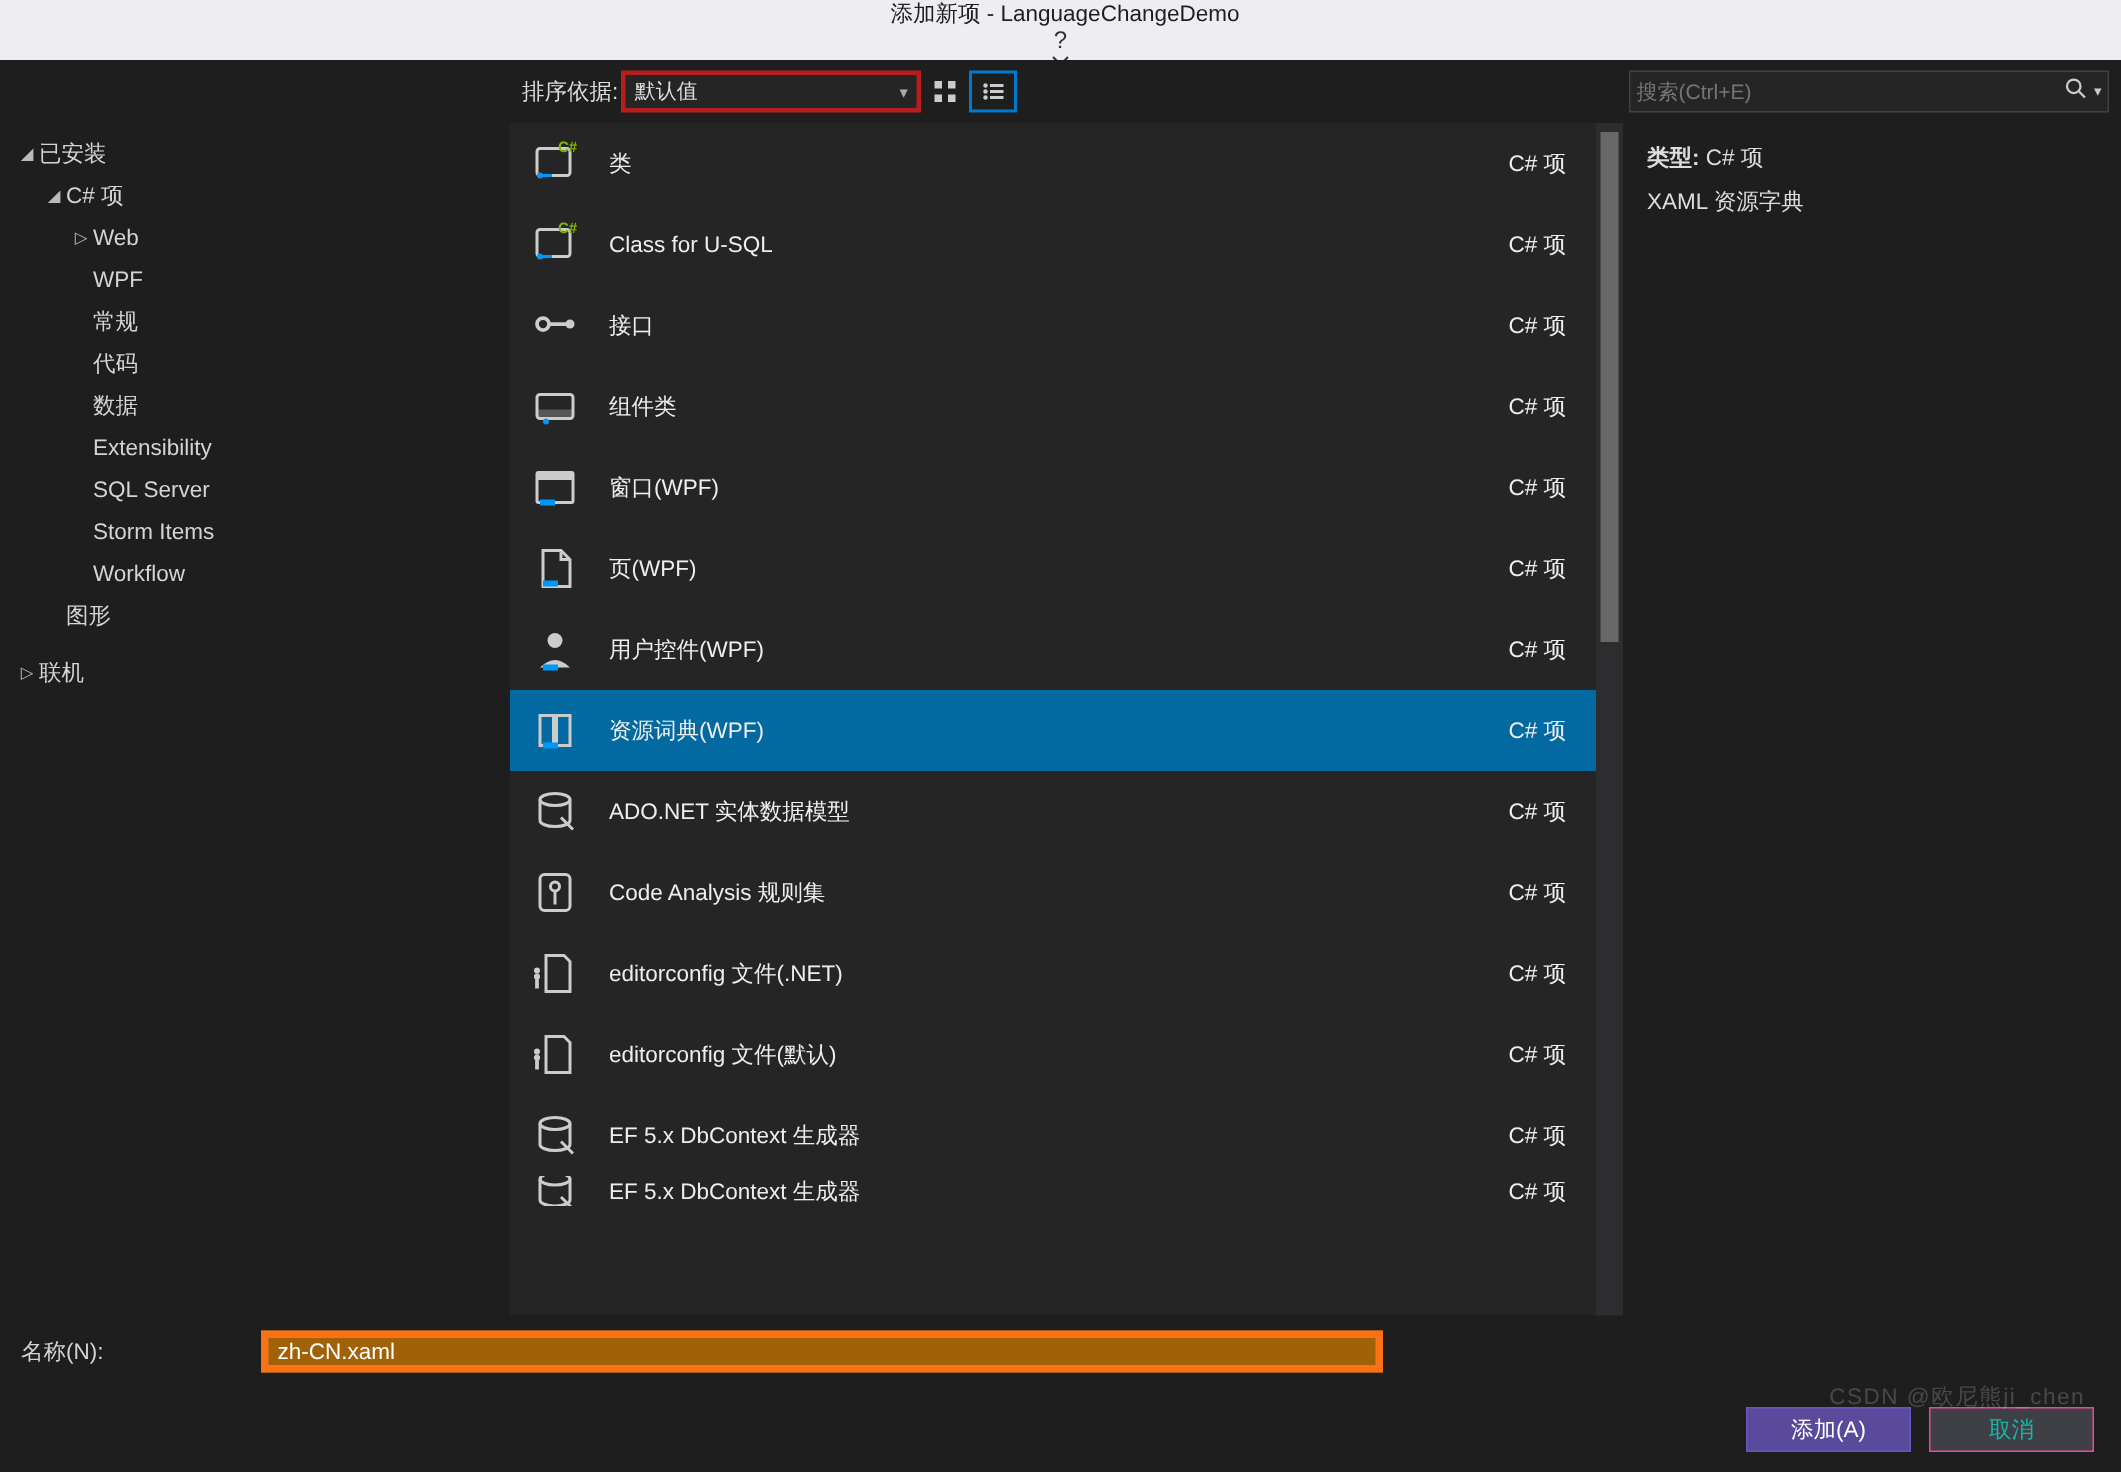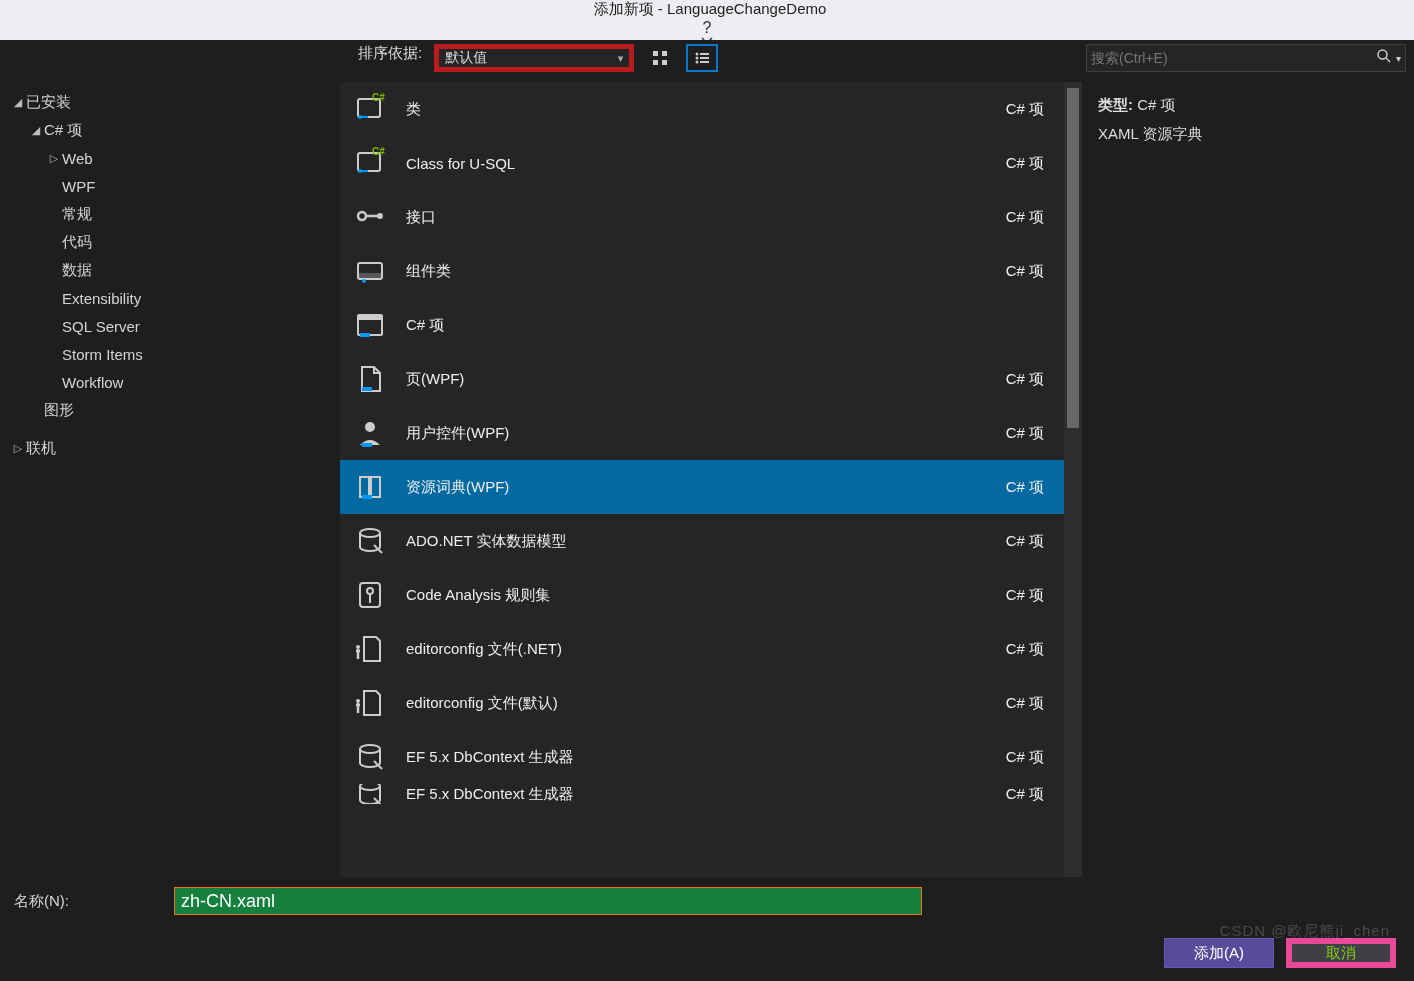--- a/index.html
+++ b/index.html
@@ -5,24 +5,24 @@
   * { box-sizing: border-box; margin: 0; padding: 0; }
   html, body { width: 1414px; height: 981px; font-family: "Segoe UI", "Microsoft YaHei", sans-serif; font-size: 14px; }
   body { background: #1e1e1e; color: #d4d4d4; display: flex; flex-direction: column; }
 
   
   .titlebar { height: 40px; background: #eeeef2; color: #1e1e1e; display: flex; align-items: center; padding: 0 10px; font-size: 15px; flex-direction: column; }
   .titlebar .title-text { flex: 1; padding-left: 6px; }
   .titlebar .ctl { width: 46px; height: 40px; display: flex; align-items: center; justify-content: center; font-size: 16px; color: #333; }
 
   
-  .toolbar { height: 42px; display: flex; align-items: flex-start; background: #1e1e1e; padding: 4px 8px 4px 8px; gap: 10px; }
+  .toolbar { height: 42px; display: flex; align-items: center; background: #1e1e1e; padding: 4px 8px 4px 8px; }
   .toolbar .left-spacer { width: 340px; }
   .sort-label { color: #ddd; margin-right: 2px; font-size: 15px; }
-  .sort-select { width: 200px; height: 28px; background: #252526; border: 5px solid #b91c1c; color: #ddd; display: flex; align-items: center; justify-content: space-between; padding: 0 6px; }
+  .sort-select { width: 200px; height: 28px; background: #252526; border: 3px solid #b91c1c; color: #ddd; display: flex; align-items: center; justify-content: space-between; padding: 0 6px; }
   .sort-select .chev { font-size: 11px; color: #aaa; }
   .view-btn { width: 32px; height: 28px; display: flex; align-items: center; justify-content: center; border: 2px solid transparent; }
   .view-btn.active { border-color: #007acc; }
   .toolbar-gap { flex: 1; }
   .search-box { width: 320px; height: 28px; background: #252526; border: 1px solid #3f3f46; display: flex; align-items: center; padding: 0 4px; }
   .search-box input { flex: 1; background: transparent; border: none; outline: none; color: #0ea5e9; font-size: 14px; }
   .search-icon { color: #ccc; font-size: 16px; padding: 0 2px; }
   .search-chev { font-size: 10px; color: #ccc; padding-left: 2px; }
 
   
@@ -50,25 +50,25 @@
   .scroll-thumb { position: absolute; left: 3px; width: 12px; top: 6px; height: 340px; background: #686868; }
 
   
   .detail { width: 330px; padding: 14px 8px 0 14px; }
   .detail-row { font-size: 15px; color: #ddd; margin-bottom: 10px; }
   .kt-label { color: #ddd; font-weight: 600; }
 
   
   .name-row { height: 48px; background: #1e1e1e; display: flex; align-items: center; padding: 0 14px; gap: 12px; }
   .name-label { width: 148px; font-size: 15px; }
-  .name-input { width: 748px; height: 28px; background: #15803d; border: 1px solid #f97316; color: #fff; padding: 0 6px; font-size: 18px; outline: none; }
+  .name-input { width: 748px; height: 28px; background: #a16207; border: 5px solid #f97316; color: #fff; padding: 0 6px; font-size: 15px; outline: none; }
   .btn-row { height: 56px; display: flex; align-items: center; justify-content: flex-end; padding: 0 18px; gap: 12px; }
   .btn { min-width: 110px; height: 30px; display: flex; align-items: center; justify-content: center; padding: 0 16px; font-size: 15px; }
   .btn.primary { background: #5a4a9c; color: #fff; border: 1px solid #6a55c0; }
-  .btn.secondary { background: #3f3f46; color: #84cc16; border: 6px solid #ec4899; }
+  .btn.secondary { background: #3f3f46; color: #14b8a6; border: 1px solid #ec4899; }
   .watermark { position: absolute; right: 24px; bottom: 40px; color: rgba(200,200,200,0.25); font-size: 15px; letter-spacing: 1px; pointer-events: none; }
   .cutoff { height: 20px; overflow: hidden; }
 
   
 </style>
 </head>
 <body>
 
 <div class="titlebar">
   <span class="title-text">添加新项 - LanguageChangeDemo</span>
@@ -214,20 +214,21 @@
             </span>
             <span class="label">组件类</span>
             <span class="tag">C# 项</span>
           </div>
           <div class="item">
             <span class="icon-slot">
               <svg width="32" height="32" viewBox="0 0 32 32">
                 <use href="#ic-window"></use>
               </svg>
             </span>
+            <span class="label">窗口(WPF)</span>
             <span class="tag">C# 项</span>
           </div>
           <div class="item">
             <span class="icon-slot">
               <svg width="32" height="32" viewBox="0 0 32 32">
                 <use href="#ic-page"></use>
               </svg>
             </span>
             <span class="label">页(WPF)</span>
             <span class="tag">C# 项</span>

